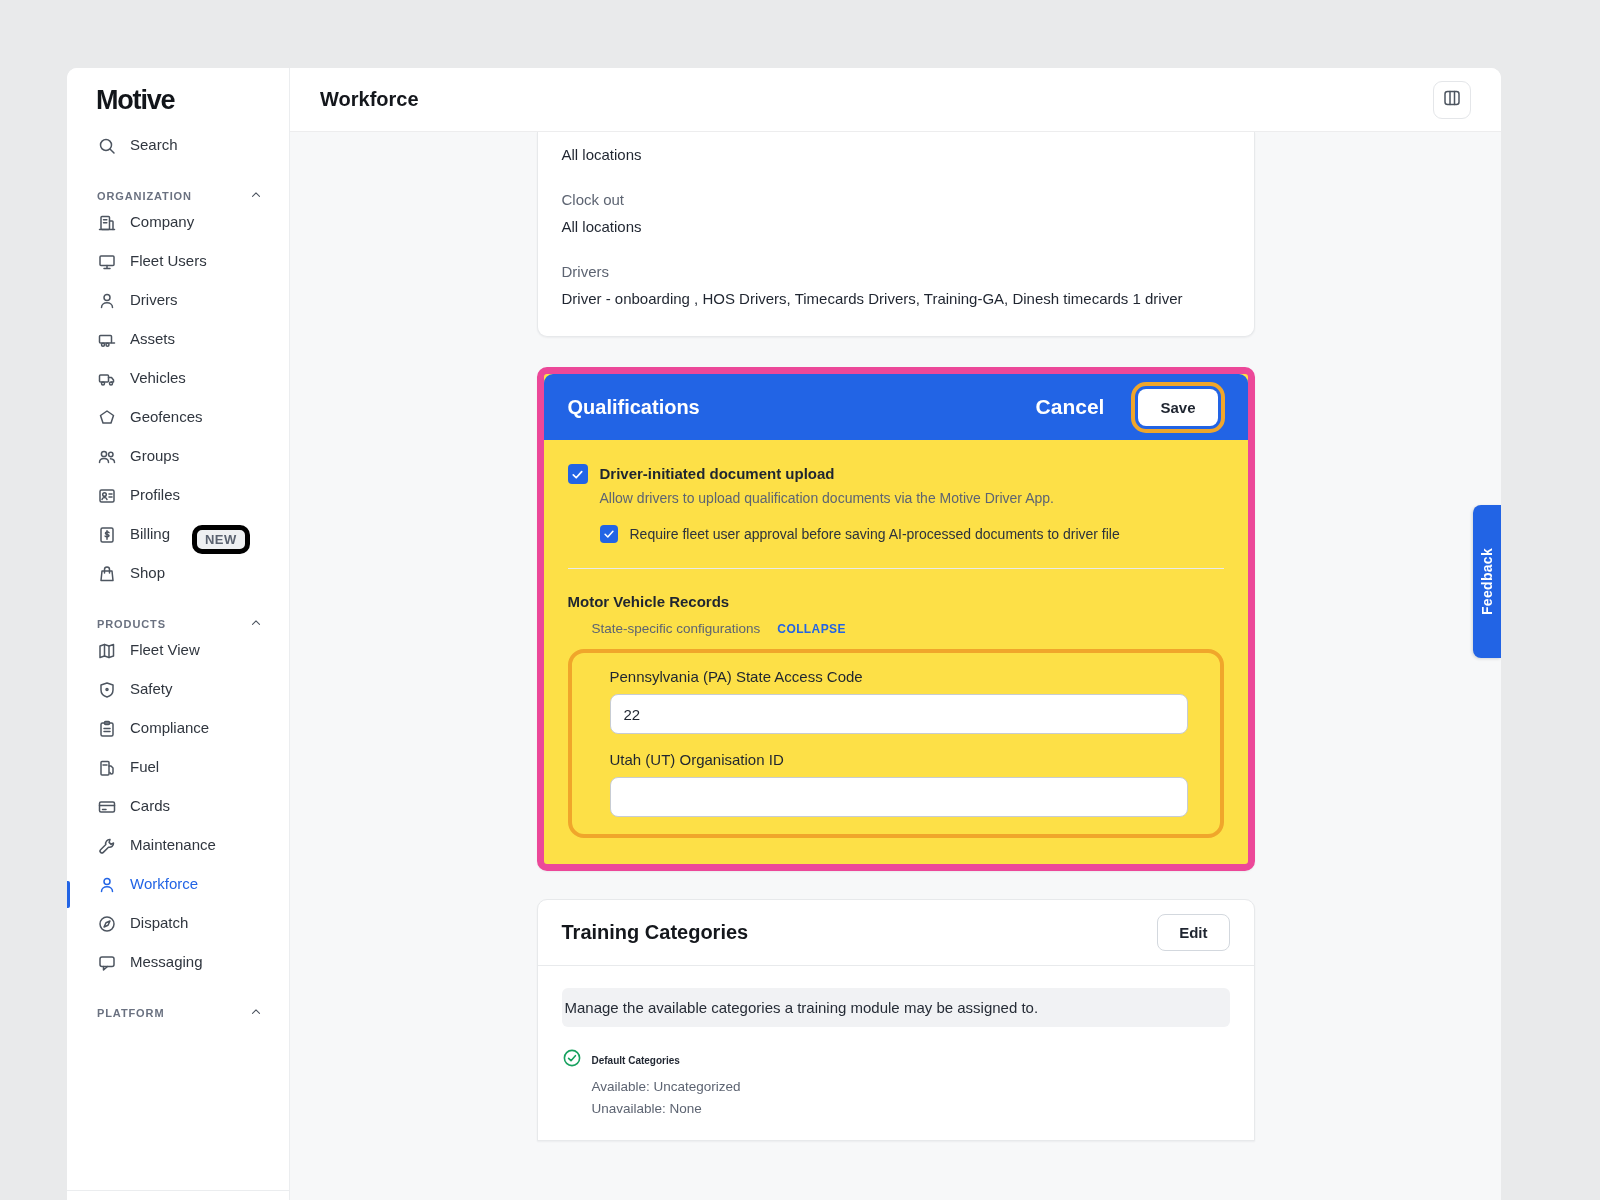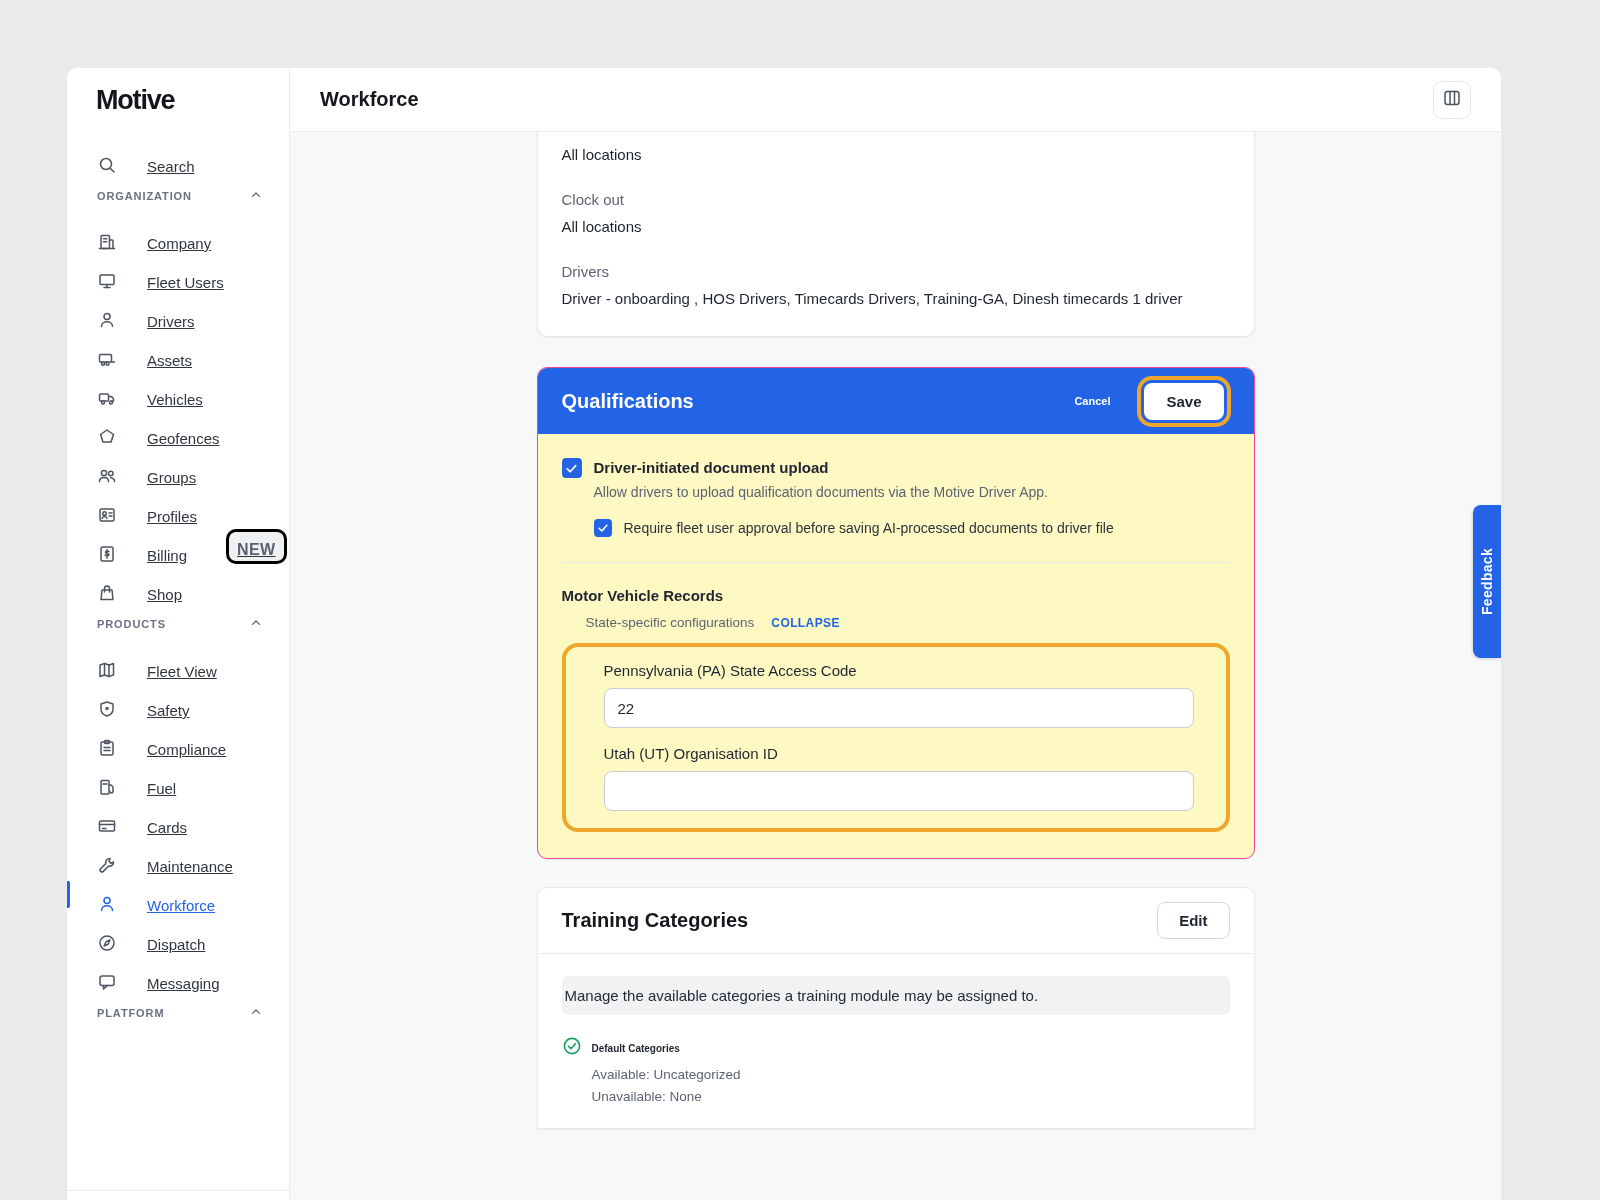--- a/index.html
+++ b/index.html
@@ -11,50 +11,50 @@
   }
   .window {
     position:absolute; left:67px; top:68px; width:1434px; height:1180px;
     background:#fff; border-radius:10px; overflow:hidden; display:flex;
   }
   
   .sidebar { flex:0 0 223px; width:223px; border-right:1px solid #ebedef; display:flex; flex-direction:column; background:#fff; }
   .logo-wrap { height:64px; flex:0 0 64px; display:flex; align-items:center; padding-left:29px; }
   .logo { font-size:27px; font-weight:800; letter-spacing:-1.2px; color:#12151a; }
   .nav { flex:1 1 auto; overflow:hidden; padding-top:4px; }
-  .nav-item { height:39px; display:flex; align-items:flex-end; gap:30px; padding:0 12px 0 30px; font-size:15px; color:#30363f; cursor:pointer; position:relative; white-space:nowrap;text-decoration:underline; }
+  .nav-item { height:39px; display:flex; align-items:flex-start; gap:13px; padding:0 12px 0 30px; font-size:15px; color:#30363f; cursor:pointer; position:relative; white-space:nowrap; }
   .nav-item .ic { width:20px; height:20px; flex:0 0 20px; display:flex; align-items:center; justify-content:center; }
   svg.ic-svg { stroke:#4d5560; fill:none; stroke-width:1.5; stroke-linecap:round; stroke-linejoin:round; }
   .nav-item.selected { color:#2264E5; font-weight:500; }
   .nav-item.selected svg.ic-svg { stroke:#2264E5; }
   .nav-item.selected::before { content:""; position:absolute; left:0; top:6px; bottom:6px; width:3px; background:#2264E5; border-radius:0 2px 2px 0; }
   .section-head { height:34px; margin-top:4px; display:flex; align-items:center; justify-content:space-between; padding:0 26px 0 30px; font-size:11px; font-weight:700; letter-spacing:0.9px; color:#6a7180; cursor:pointer; }
-  .badge-new { margin-left:9px; font-size:16px; font-weight:700; color:#5a6270; background:#eef0f2; border:3px solid #000000; padding:9px 8px 2px; border-radius:10px; letter-spacing:0.4px; }
+  .badge-new { margin-left:9px; font-size:13px; font-weight:700; color:#5a6270; background:#eef0f2; border:5px solid #000000; padding:2px 8px 2px; border-radius:10px; letter-spacing:0.4px; }
   .sidebar-bottom { flex:0 0 58px; border-top:1px solid #ebedef; display:flex; align-items:center; gap:28px; padding-left:30px; }
   .bottom-ic { position:relative; width:22px; height:22px; display:flex; align-items:center; justify-content:center; cursor:pointer; }
   .notif-badge { position:absolute; top:-7px; right:-9px; min-width:18px; height:17px; background:#2264E5; border:2px solid #fff; border-radius:9px; color:#fff; font-size:10px; font-weight:700; display:flex; align-items:center; justify-content:center; padding:0 3px; }
   
   .main { flex:1 1 auto; min-width:0; display:flex; flex-direction:column; position:relative; }
   .header { height:64px; flex:0 0 64px; background:#fff; display:flex; align-items:center; justify-content:space-between; padding:0 30px; border-bottom:1px solid #ededee; }
   .header-title { font-size:20px; font-weight:700; color:#14171c; }
   .header-iconbtn { width:38px; height:38px; border:1px solid #e4e6e9; border-radius:9px; background:#fff; display:flex; align-items:center; justify-content:center; cursor:pointer; }
   .content { flex:1 1 auto; background:#f7f8f9; overflow:hidden; position:relative; }
   .cards { width:718px; margin:0 auto; }
   .card { background:#fff; border:1px solid #e7e9eb; border-radius:10px; box-shadow:0 1px 2px rgba(16,24,40,0.05); }
   .card.cut-top { border-top:none; border-radius:0 0 10px 10px; }
   
   .summary { padding:12px 24px 26px; font-size:15px; line-height:22px; }
   .sum-value { color:#1f2530; }
   .sum-label { color:#5d6472; }
   .mt24 { margin-top:23px; } .mt6 { margin-top:5px; }
   
-  .qual-card { margin-top:30px; border:1px solid #ec4899; border-radius:10px; overflow:visible; background:#fef9c3; box-shadow:0 1px 2px rgba(16,24,40,0.05); }
+  .qual-card { margin-top:30px; border:7px solid #ec4899; border-radius:10px; overflow:visible; background:#fde047; box-shadow:0 1px 2px rgba(16,24,40,0.05); }
   .qual-header { background:#2264E5; border-radius:9px 9px 0 0; height:66px; display:flex; align-items:center; padding:0 22px 0 24px; }
   .qual-title { color:#fff; font-size:20px; font-weight:700; flex:1; }
-  .btn-cancel { background:transparent; color:#fff; font-size:11px; font-weight:700; border:none; padding:10px 16px; border-radius:8px; cursor:pointer; font-family:inherit;text-align:center; }
+  .btn-cancel { background:transparent; color:#fff; font-size:21px; font-weight:700; border:none; padding:10px 16px; border-radius:8px; cursor:pointer; font-family:inherit;text-align:center; }
   .btn-save { background:#fff; color:#1f2530; font-size:15px; font-weight:700; border:none; padding:10px 22px; border-radius:8px; cursor:pointer; font-family:inherit; outline:4px solid #F0A62B; outline-offset:3px; margin-left:18px; margin-right:8px; }
   .qual-body { padding:24px 24px 26px; }
   .cb-row { display:flex; gap:12px; align-items:flex-start; }
   .checkbox { width:20px; height:20px; flex:0 0 20px; border-radius:4px; background:#2264E5; display:flex; align-items:center; justify-content:center; cursor:pointer; }
   .checkbox.small { width:18px; height:18px; flex-basis:18px; }
   .checkbox svg { stroke:#fff; stroke-width:2.6; fill:none; stroke-linecap:round; stroke-linejoin:round; }
   .cb-label { font-size:15px; font-weight:700; color:#1f2530; padding-top:1px; }
   .cb-label.normal { font-weight:400; font-size:14px; color:#2c323c; padding-top:0; }
   .cb-desc { margin:6px 0 0 32px; font-size:14px; color:#5d6472; }
   .nested { margin:19px 0 0 32px; align-items:center; }

